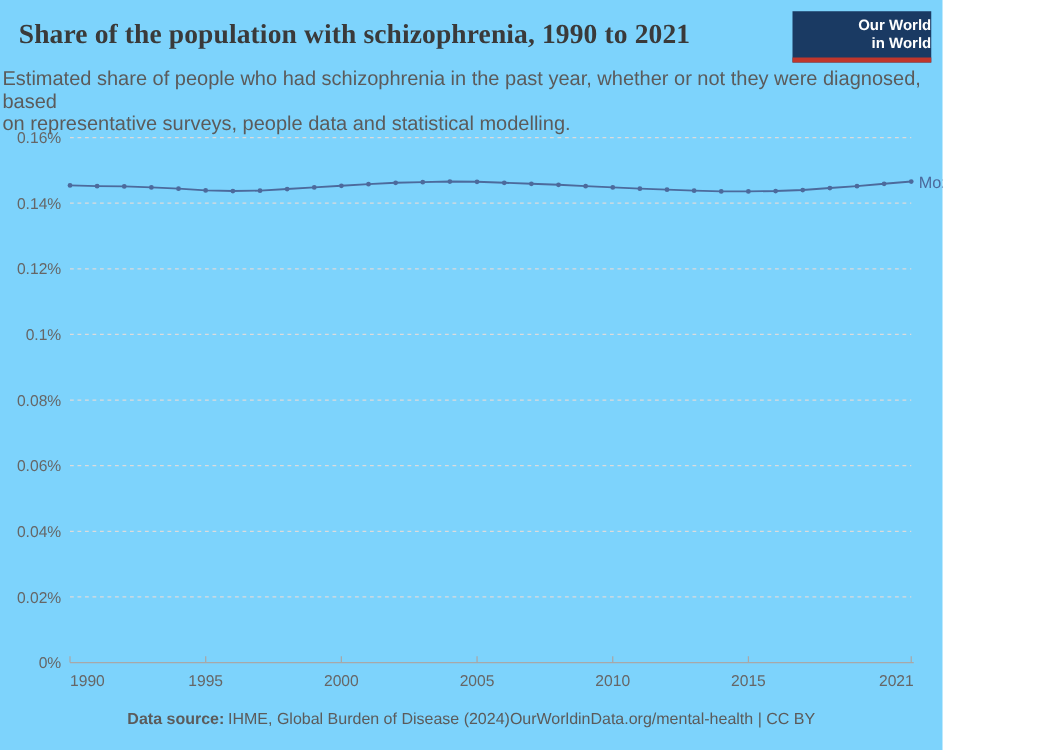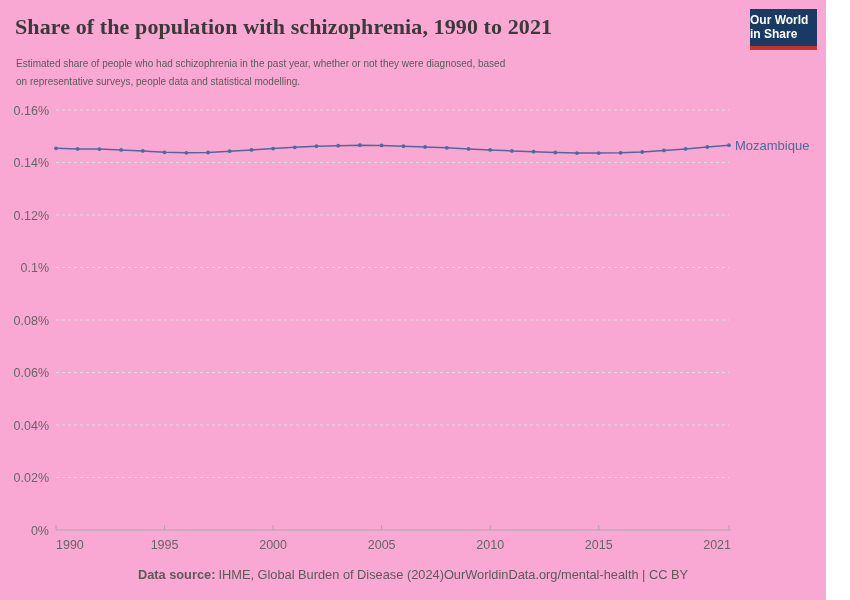--- a/index.html
+++ b/index.html
@@ -1,34 +1,34 @@
 <!DOCTYPE html>
 <html><head>
 <meta charset="utf-8">
 <style>
   html,body { margin:0; padding:0; background:#ffffff; }
   .canvas {
-    position:relative; width:826px; height:600px; background:#f9a8d4;
+    position:relative; width:754px; height:600px; background:#7dd3fc;
     font-family:"Liberation Sans", sans-serif; overflow:hidden;
   }
   .title {
     position:absolute; left:15px; top:14px; margin:0;
     font-family:"Liberation Serif", serif; font-weight:700;
     font-size:22px; color:#3a3a3a; letter-spacing:0.1px; white-space:nowrap;
   }
   .subtitle {
-    position:absolute; left:16px; top:55px; margin:0;
-    font-size:10px; line-height:18px; color:#5b5b5b;
+    position:absolute; left:2px; top:55px; margin:0;
+    font-size:16px; line-height:18px; color:#5b5b5b;
   }
   .subtitle span { display:block; }
   .logo {
     position:absolute; top:9px; right:9px; width:67px; height:37px;
-    display:flex; flex-direction:column; align-items:flex-start; justify-content:center;
+    display:flex; flex-direction:column; align-items:flex-end; justify-content:center;
     font-size:12px; line-height:13.5px; font-weight:700; color:#ffffff;
-    text-align:center; cursor:pointer;
+    text-align:center; cursor:pointer;padding-left:44px;
   }
   .plot-svg { position:absolute; left:0; top:0; width:850px; height:600px; }
   .tick-label { font:12.5px "Liberation Sans", sans-serif; fill:#666666; }
   .series-label {
     position:absolute; font-size:13px; white-space:nowrap;
   }
   .footer {
     position:absolute; left:15px; right:15px; top:567px;
     display:flex; justify-content:center;
     font-size:12.8px; color:#5b5b5b;
@@ -39,21 +39,21 @@
 </style>
 </head>
 <body>
 
 <div class="canvas">
 
   <h1 class="title">Share of the population with schizophrenia, 1990 to 2021</h1>
 
   <div class="logo" style="background: rgb(26, 58, 99); border-bottom: 4px solid rgb(192, 54, 44);">
     <span>Our World</span>
-    <span>in Share</span>
+    <span>in World</span>
   </div>
 
   <p class="subtitle">
     <span>Estimated share of people who had schizophrenia in the past year, whether or not they were diagnosed, based</span>
     <span>on representative surveys, people data and statistical modelling.</span>
   </p>
 
   <svg id="chart-svg" class="plot-svg" viewBox="0 0 850 600">
       <line x1="56" x2="731" y1="530.0" y2="530.0" stroke="#a8a8a8" stroke-width="1" stroke-dasharray="none"></line>
       <text x="49" y="534.5" text-anchor="end" class="tick-label">0%</text>

